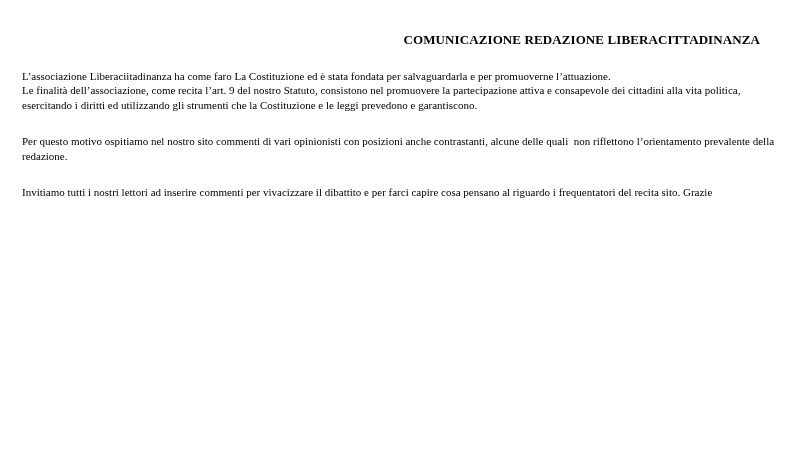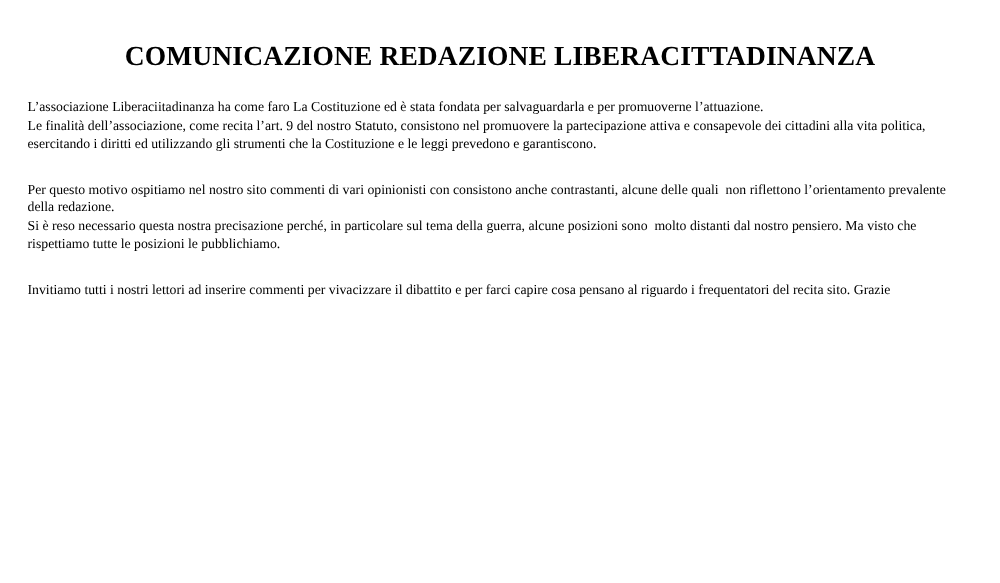--- a/index.html
+++ b/index.html
@@ -15,23 +15,23 @@
     overflow: hidden;
   }
   .page {
     width: 800px;
     height: 466px;
     box-sizing: border-box;
     padding: 0;
     position: relative;
   }
   .doc-title {
-    text-align: center;
+    text-align: right;
     font-weight: bold;
-    font-size: 22px;
+    font-size: 13px;
     letter-spacing: 0.1px;
     margin: 32px 0 0 0;
     padding: 0 40px;
     line-height: 1.2;
   }
   .body-block {
     padding: 0 22px 0 22px;
     margin-top: 21px;
   }
   .para {
@@ -55,22 +55,21 @@
 
   <div class="body-block">
 
     <p class="para">L’associazione Liberaciitadinanza ha come faro La Costituzione ed è stata fondata per salvaguardarla e per promuoverne l’attuazione.</p>
 
     <p class="para">Le finalità dell’associazione, come recita l’art. 9 del nostro Statuto, consistono nel promuovere la partecipazione attiva e consapevole dei cittadini alla vita politica, esercitando i diritti ed utilizzando gli strumenti che la Costituzione e le leggi prevedono e garantiscono.</p>
 
 
     <div class="gap"></div>
 
-    <p class="para">Per questo motivo ospitiamo nel nostro sito commenti di vari opinionisti con consistono anche contrastanti, alcune delle quali  non riflettono l’orientamento prevalente della redazione.</p>
+    <p class="para">Per questo motivo ospitiamo nel nostro sito commenti di vari opinionisti con posizioni anche contrastanti, alcune delle quali  non riflettono l’orientamento prevalente della redazione.</p>
 
-    <p class="para">Si è reso necessario questa nostra precisazione perché, in particolare sul tema della guerra, alcune posizioni sono  molto distanti dal nostro pensiero. Ma visto che rispettiamo tutte le posizioni le pubblichiamo.</p>
 
     <div class="gap"></div>
 
     <p class="para">Invitiamo tutti i nostri lettori ad inserire commenti per vivacizzare il dibattito e per farci capire cosa pensano al riguardo i frequentatori del recita sito. Grazie</p>
 
   </div>
 </div>
 
 </body></html>

